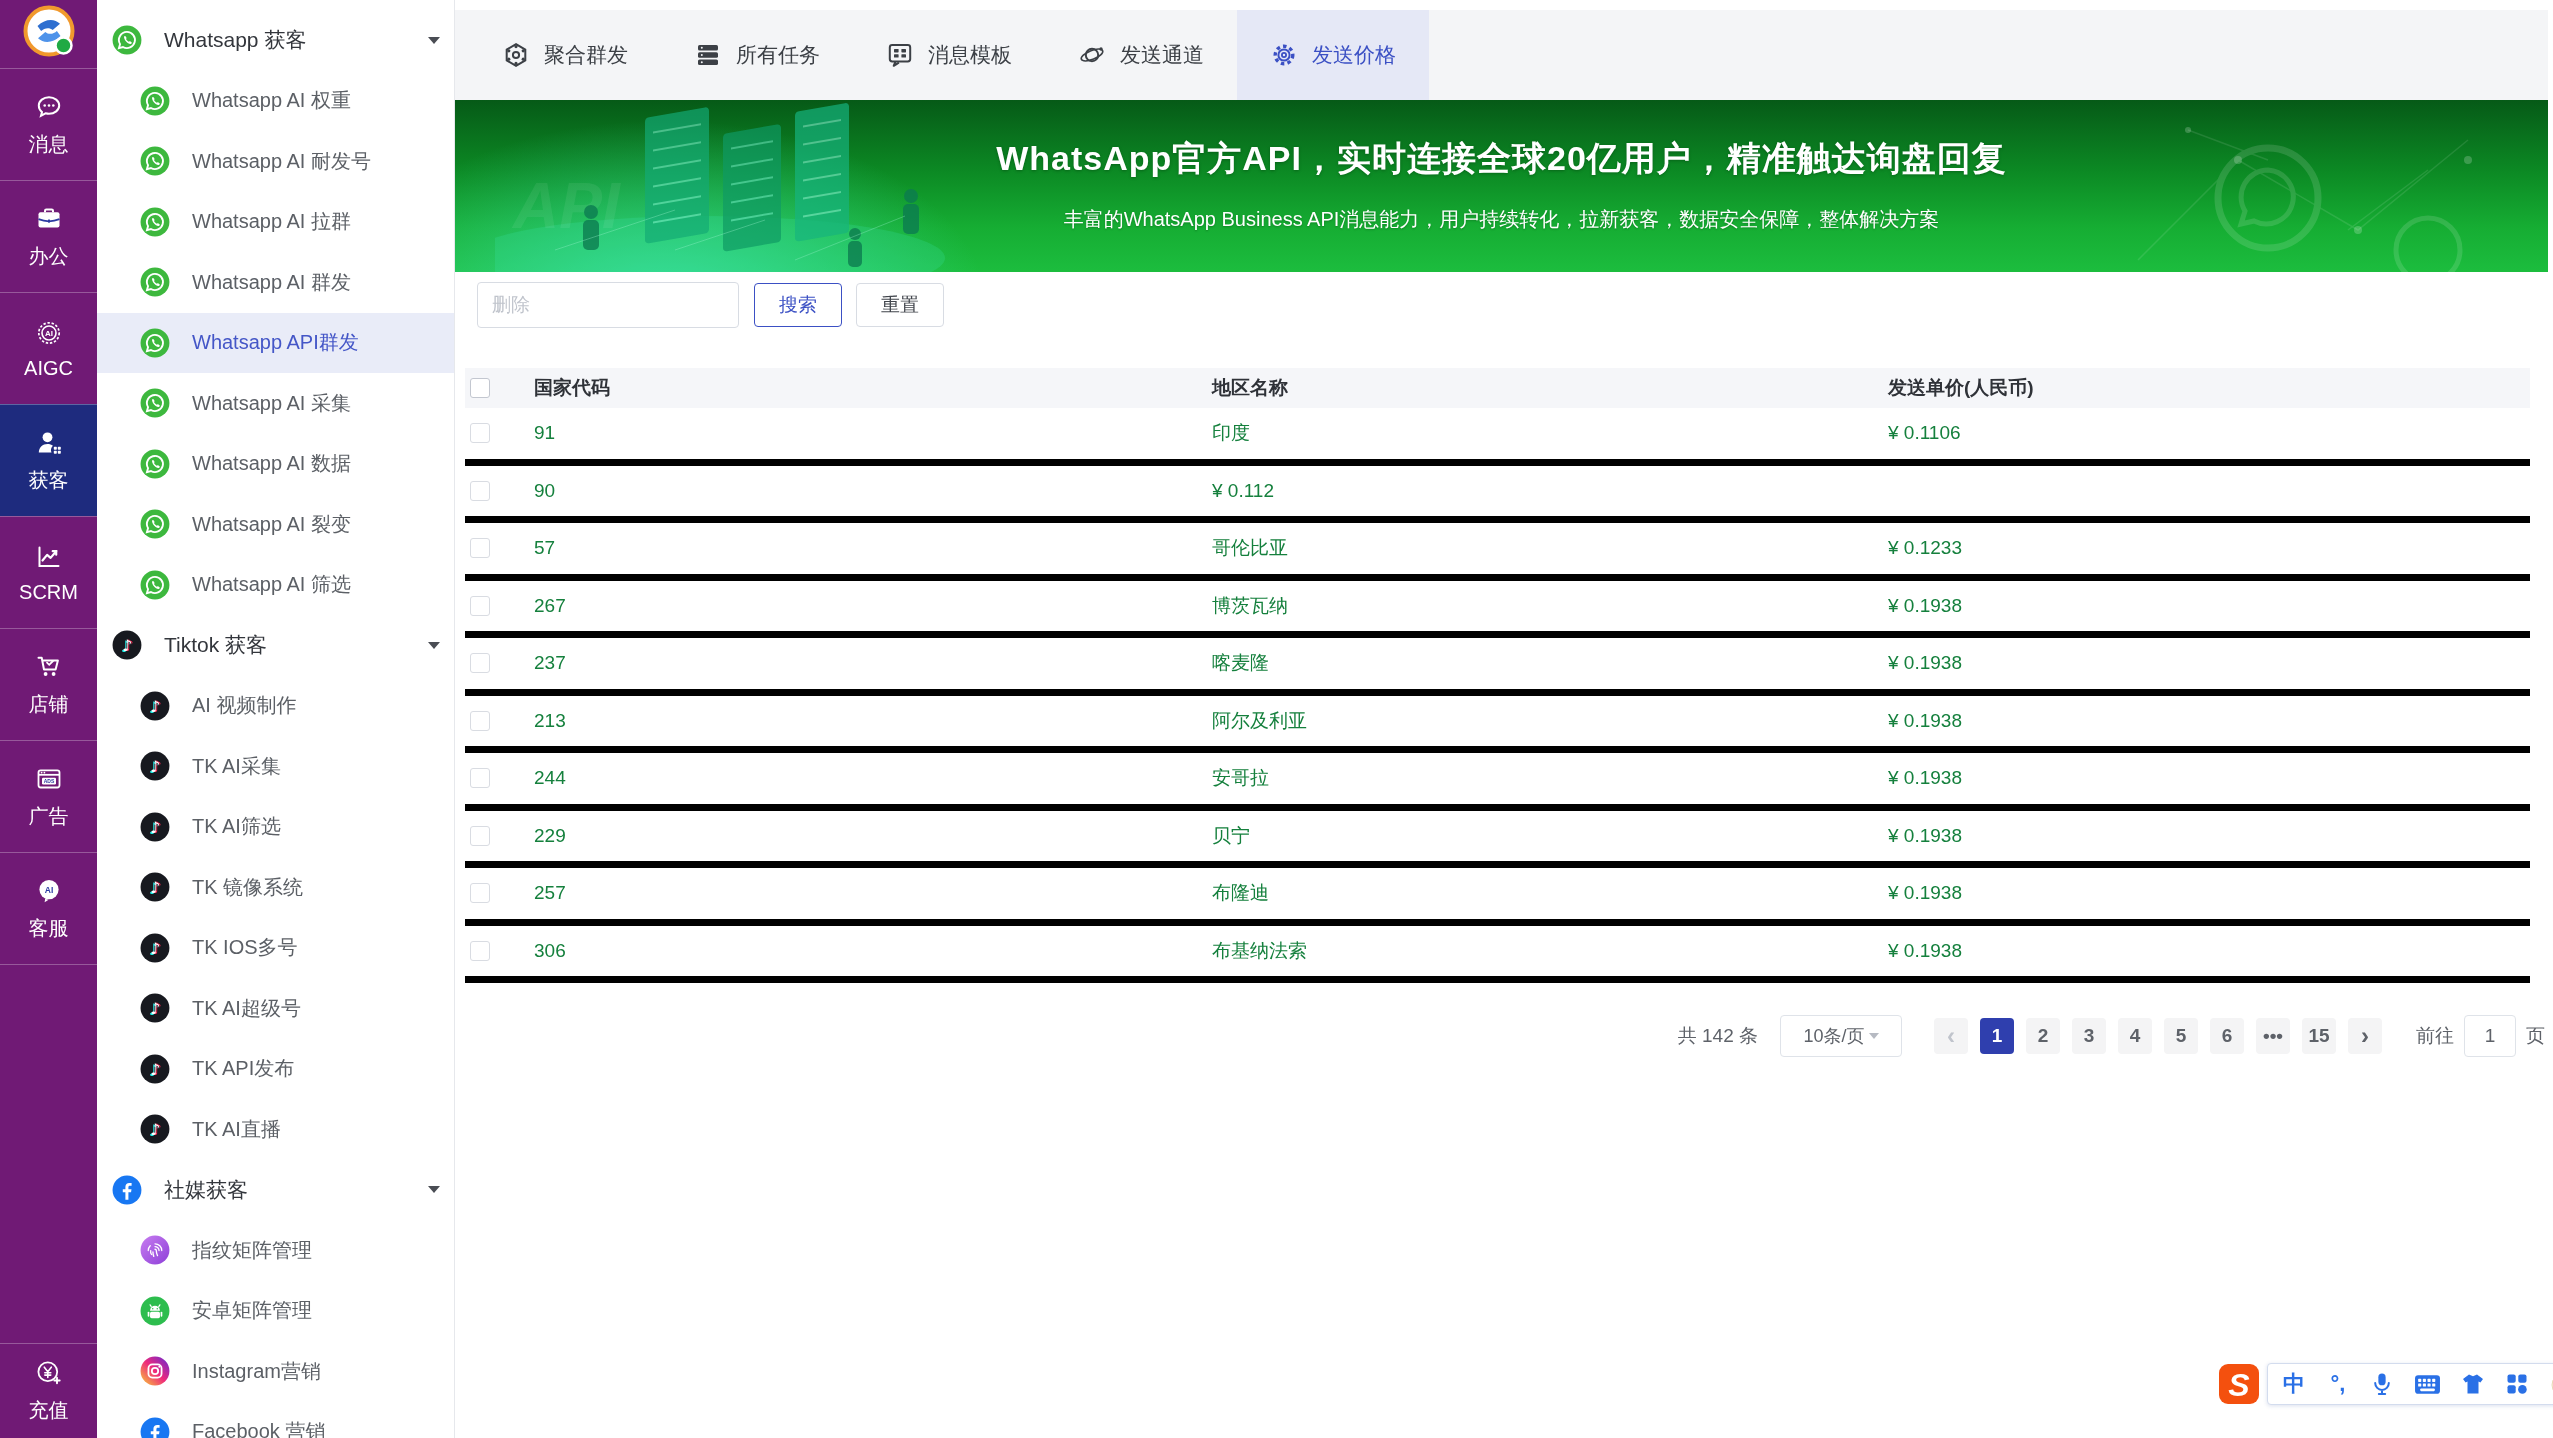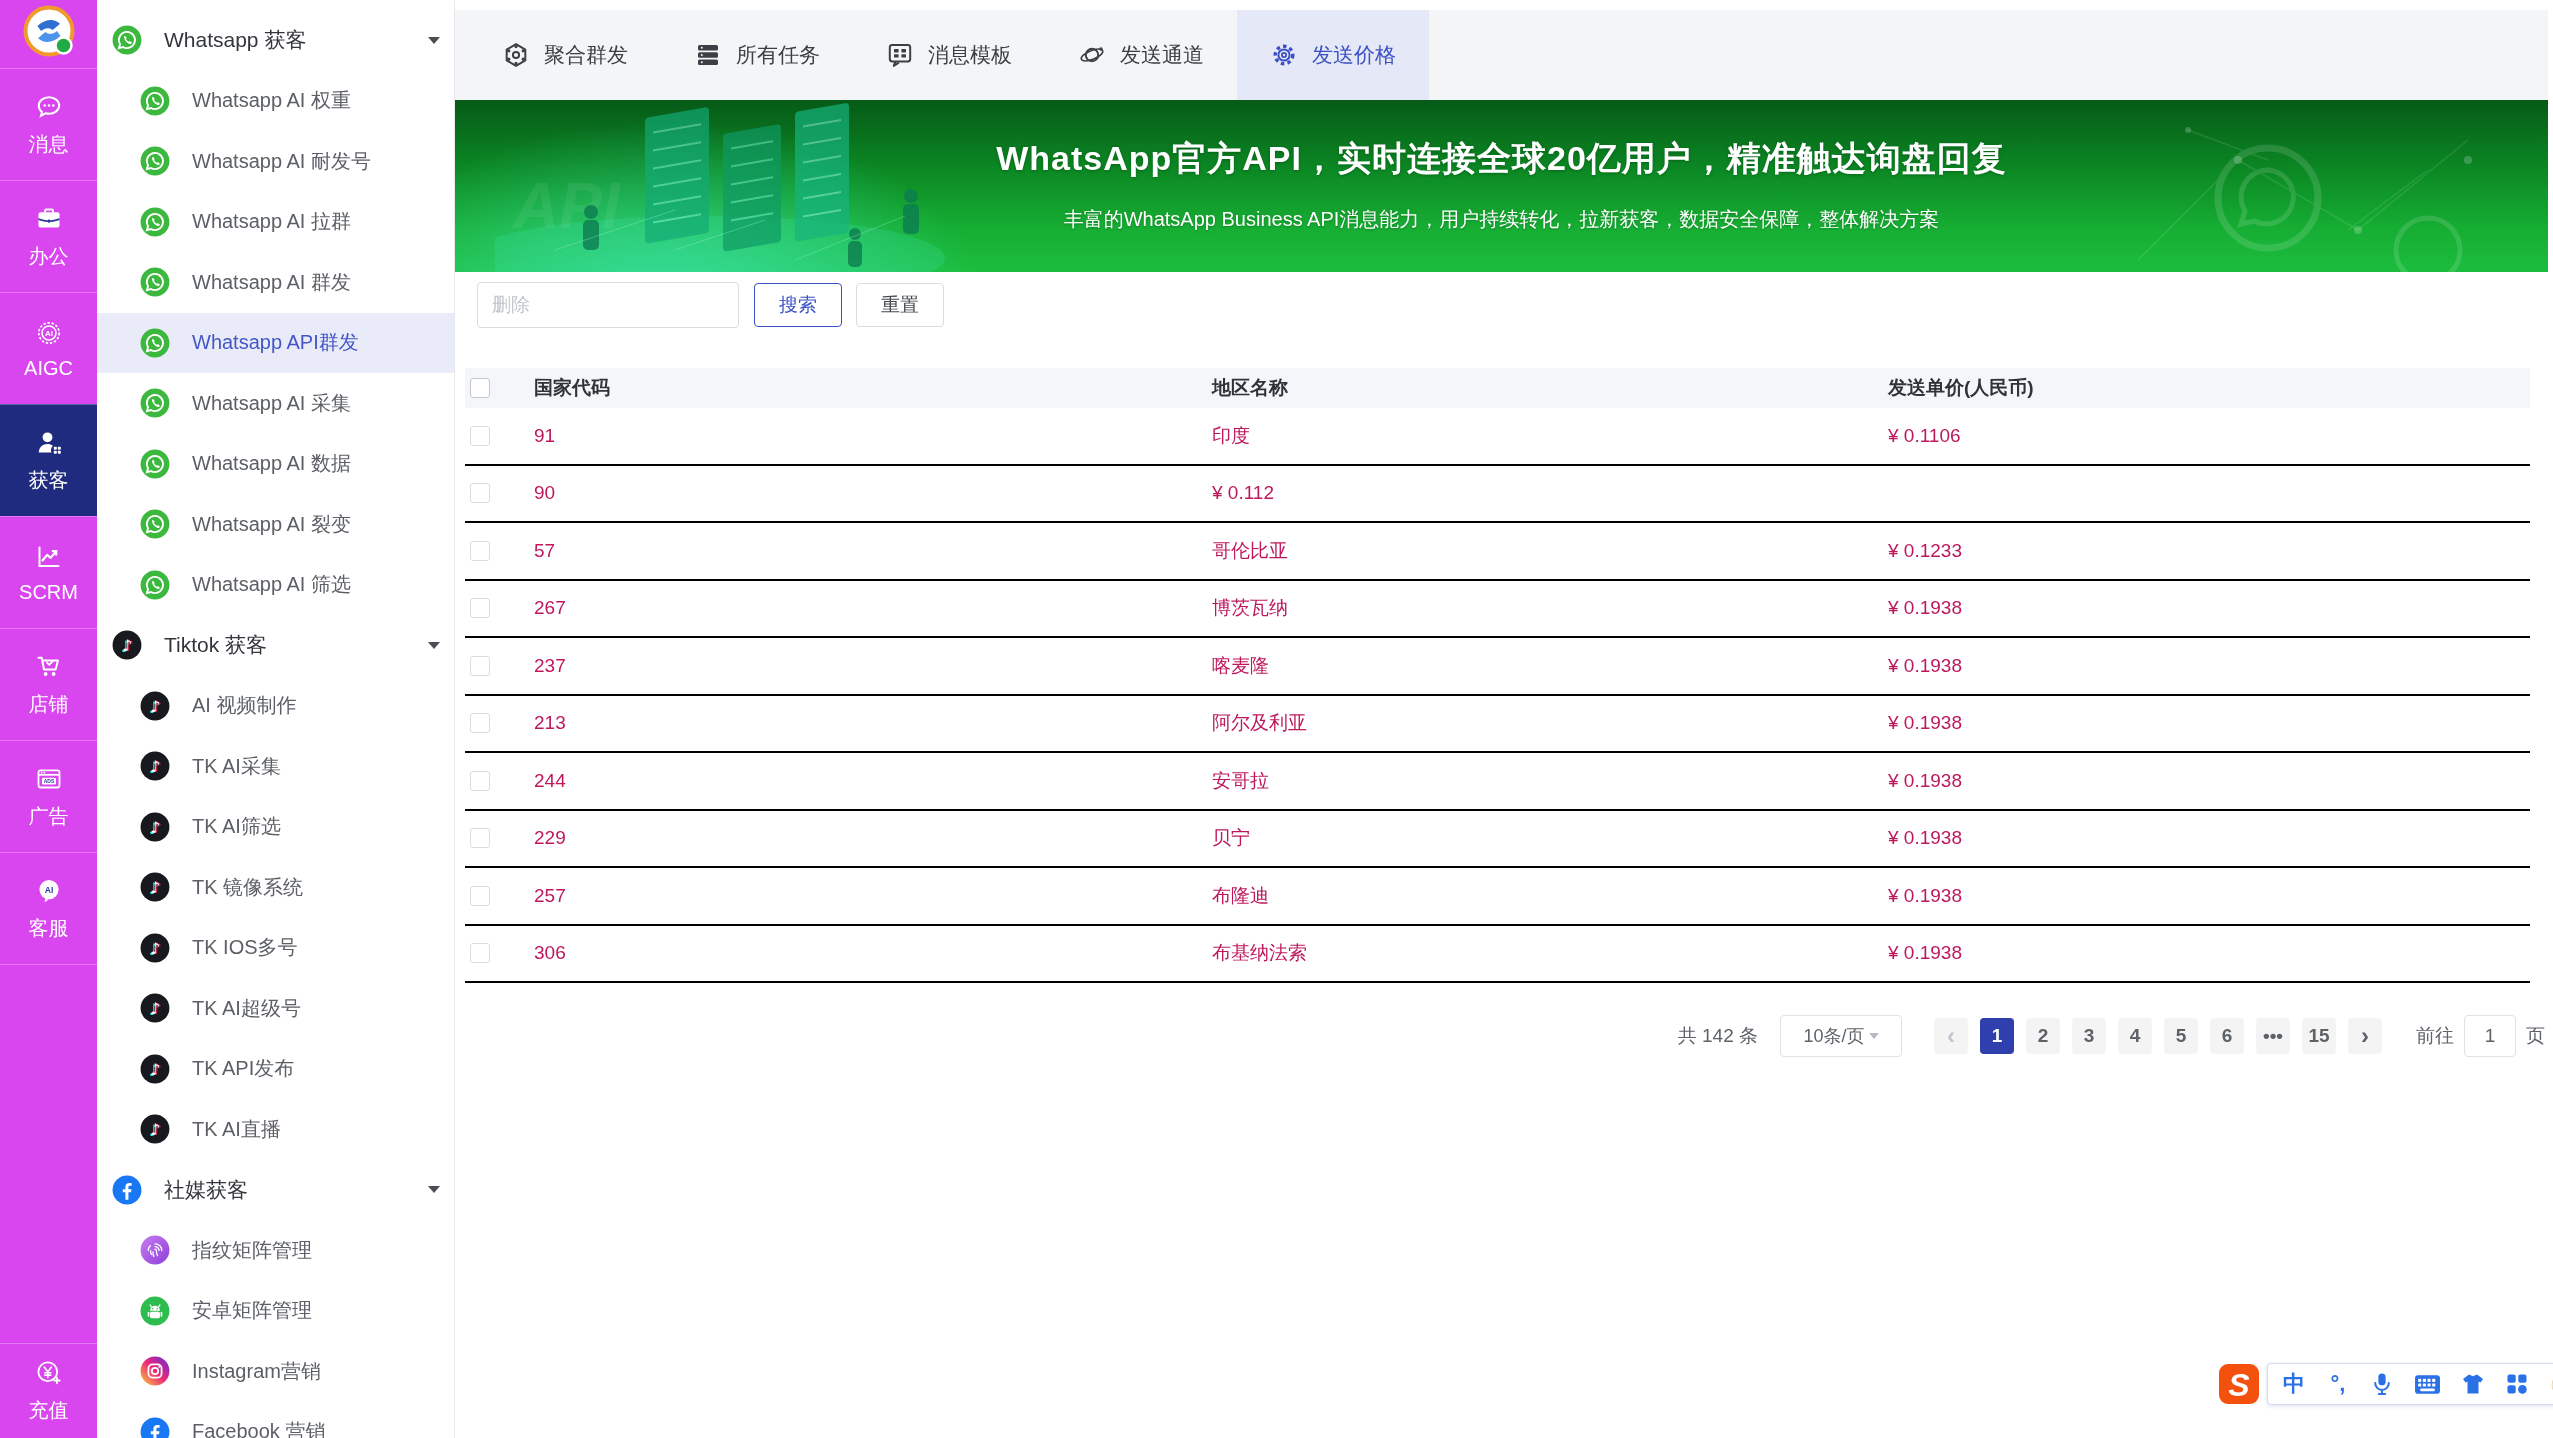--- a/index.html
+++ b/index.html
@@ -1,21 +1,21 @@
 <!DOCTYPE html>
 <html><head>
 <meta charset="utf-8">
 <style>
   * { box-sizing: border-box; margin: 0; padding: 0; }
   html, body { width: 2553px; height: 1438px; overflow: hidden; }
   body { font-family: "Liberation Sans", "DejaVu Sans", sans-serif; background: #fff; position: relative; color: #303133; }
   svg { display: block; }
 
   
-  .rail { position: absolute; left: 0; top: 0; width: 97px; height: 1438px; background: #d946ef; display: flex; flex-direction: column; z-index: 5; }
+  .rail { position: absolute; left: 0; top: 0; width: 97px; height: 1438px; background: #701a75; display: flex; flex-direction: column; z-index: 5; }
   .rail-logo { height: 68px; display: flex; align-items: flex-start; justify-content: center; padding-top: 5px; }
   .rail-item { height: 112px; border-top: 1px solid rgba(255,255,255,.28); display: flex; flex-direction: column; align-items: center; justify-content: center; gap: 9px; color: #fff; font-size: 20px; cursor: pointer; flex: none; }
   .rail-item.active { background: #1e2b7e; }
   .rail-spacer { flex: 1; border-top: 1px solid rgba(255,255,255,.28); }
   .rail-bottom { height: 95px; }
 
   
   .sidebar { position: absolute; left: 97px; top: 0; width: 358px; height: 1438px; background: #fff; border-right: 1px solid #e6e8ec; padding-top: 10px; overflow: hidden; z-index: 4; }
   .side-row { height: 60.5px; display: flex; align-items: center; gap: 22px; padding: 0 14px 0 43px; font-size: 20px; color: #5c6066; cursor: pointer; white-space: nowrap; }
   .side-row.group { padding-left: 15px; font-size: 21px; color: #33363c; }
@@ -44,21 +44,21 @@
   .filter-input { width: 262px; height: 46px; border: 1px solid #d8dce3; border-radius: 4px; padding: 0 14px; font-size: 19px; color: #303133; outline: none; font-family: inherit; }
   .filter-input::placeholder { color: #c0c4cc; }
   .btn { height: 44px; padding: 0 24px; border-radius: 4px; background: #fff; font-size: 19px; cursor: pointer; font-family: inherit; }
   .btn-search { margin-left: 15px; border: 1.5px solid #3b50c4; color: #3b50c4; }
   .btn-reset { margin-left: 14px; border: 1px solid #d8dce3; color: #42464d; }
 
   
   .table { position: absolute; left: 465px; top: 368px; width: 2065px; font-size: 19px; }
   .t-head, .t-row { display: grid; grid-template-columns: 69px 678px 676px 1fr; align-items: center; }
   .t-head { height: 40px; background: #f5f6f9; color: #2f3238; font-weight: bold; }
-  .t-row { height: 57.5px; border-bottom: 2px solid #000000; color: #be185d; background: #fff; }
+  .t-row { height: 57.5px; border-bottom: 7px solid #000000; color: #15803d; background: #fff; }
   .cb-cell { display: flex; align-items: center; padding-left: 5px; }
   .cb { width: 20px; height: 20px; border: 1.5px solid #d9dce2; border-radius: 3px; background: #fff; cursor: pointer; }
   .cb.head { border-color: #c3c7d0; }
 
   
   .pager { position: absolute; left: 455px; top: 1012px; right: 8px; height: 48px; display: flex; align-items: center; justify-content: flex-end; font-size: 19px; color: #5e6269; }
   .pg-total { margin-right: 22px; }
   .pg-select { width: 122px; height: 42px; border: 1px solid #dfe3e9; border-radius: 4px; display: flex; align-items: center; justify-content: center; gap: 4px; color: #5e6269; font-size: 18px; cursor: pointer; margin-right: 26px; background: #fff; }
   .pg-select .caret { width: 0; height: 0; border-left: 5px solid transparent; border-right: 5px solid transparent; border-top: 6px solid #b6bac2; }
   .pg-btn { min-width: 34px; height: 36px; margin: 0 6px; border-radius: 4px; background: #f4f4f5; border: none; color: #5e6269; font-size: 19px; font-weight: bold; display: flex; align-items: center; justify-content: center; cursor: pointer; font-family: inherit; padding: 0 6px; }

